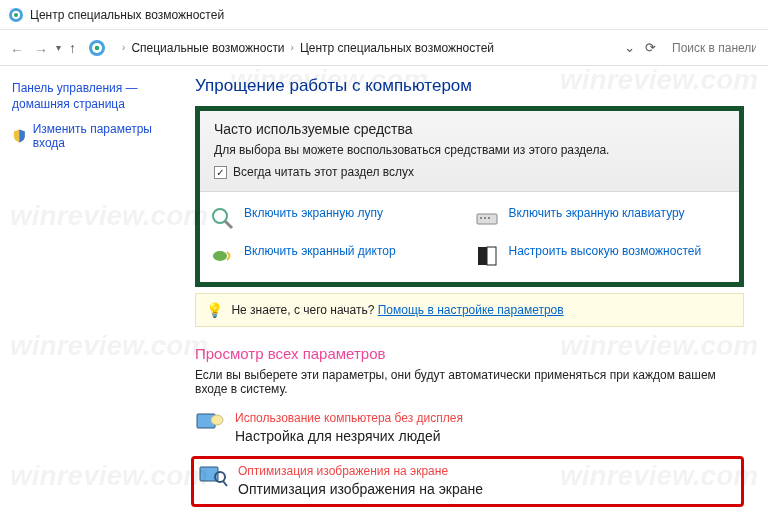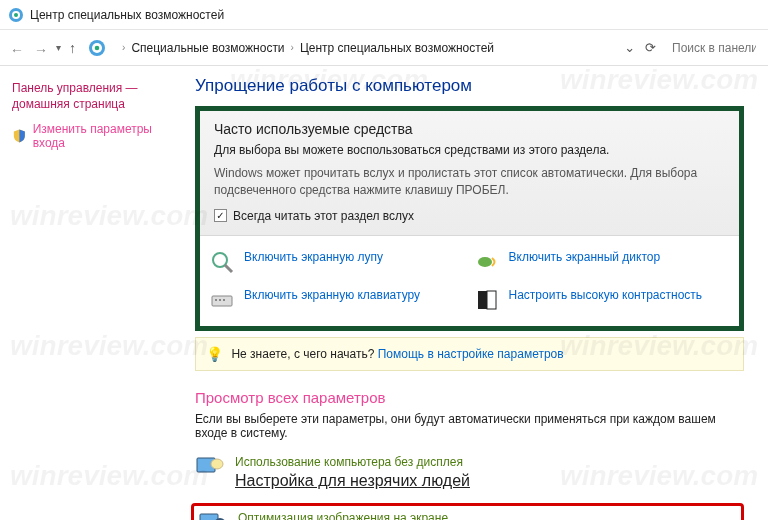--- a/index.html
+++ b/index.html
@@ -15,22 +15,22 @@
   .addr-icon { width: 18px; height: 18px; margin-left: 4px; }
   .breadcrumb { flex: 1; display: flex; align-items: center; gap: 0; font-size: 12px; margin-left: 4px; }
   .bc-sep { color: #888; margin: 0 6px; font-size: 10px; }
   .bc-item { color: #222; }
   .nav-right { display: flex; align-items: center; gap: 10px; margin-right: 6px; }
   .nav-icon { color: #555; font-size: 13px; }
   .searchbox { width: 92px; height: 24px; border: none; font-size: 12px; color: #888; padding: 0 4px; }
   
   .main { display: flex; height: calc(100% - 66px); }
   .sidebar { width: 185px; padding: 14px 10px 10px 12px; }
-  .sidebar-link { color: #be185d; margin-bottom: 10px; line-height: 1.35; }
-  .sidebar-link2 { display: flex; align-items: center; gap: 6px; color: #ec4899; cursor: pointer; }
+  .sidebar-link { color: #1d4ed8; margin-bottom: 10px; line-height: 1.35; }
+  .sidebar-link2 { display: flex; align-items: center; gap: 6px; color: #1d4ed8; cursor: pointer; }
   .shield { width: 16px; height: 16px; }
   
   .content { flex: 1; padding: 10px 24px 0 10px; overflow-y: auto; }
   .heading-main { color: #003399; font-size: 17px; font-weight: 400; margin-bottom: 10px; }
   
   .panel { border: 5px solid #14532d; margin-bottom: 6px; }
   .panel-top { background: linear-gradient(#f5f5f5,#ececec); padding: 10px 14px 12px; border-bottom: 1px solid #d8d8d8; }
   .panel-title { font-size: 14px; color: #222; margin-bottom: 6px; }
   .panel-sub { color: #222; font-size: 12px; margin-bottom: 8px; }
   .panel-desc { color: #555; font-size: 12px; line-height: 1.4; margin-bottom: 10px; }
@@ -39,30 +39,30 @@
   .checkbox { width: 13px; height: 13px; border: 1px solid #888; background: #fff; display: inline-flex; align-items: center; justify-content: center; font-size: 10px; color: #222; }
   
   .panel-tools { padding: 14px 10px; display: grid; grid-template-columns: 1fr 1fr; gap: 14px 10px; }
   .tool { display: flex; gap: 10px; align-items: flex-start; }
   .tool-icon { width: 24px; height: 24px; flex-shrink: 0; }
   .tool-label { color: #0066cc; font-size: 12px; cursor: pointer; line-height: 1.3; }
   
   .helpbar { background: #fffde6; border: 1px solid #e8e4b8; padding: 8px 10px; display: flex; align-items: center; gap: 8px; margin-bottom: 18px; }
   .bulb { color: #e8b800; font-size: 14px; }
   .help-text { font-size: 12px; }
-  .help-link { color: #0066cc; cursor: pointer; }
+  .help-link { color: #0066cc; cursor: pointer; text-decoration: underline; }
   
   .heading-sec { color: #ec4899; font-size: 15px; margin-bottom: 6px; }
   .sec-desc { font-size: 12px; color: #222; margin-bottom: 14px; }
   
   .setting-item { display: flex; gap: 10px; align-items: flex-start; margin-bottom: 10px; }
   .setting-icon { width: 30px; height: 26px; flex-shrink: 0; }
   .setting-text { line-height: 1.4; }
-  .setting-title { color: #4d7c0f; font-size: 12px; cursor: pointer; }
-  .setting-sub { color: #222; font-size: 16px; text-decoration: underline; }
+  .setting-title { color: #ef4444; font-size: 12px; cursor: pointer; }
+  .setting-sub { color: #222; font-size: 14px; }
   
   .highlight-box { border: 3px solid #d40000; border-radius: 4px; padding: 4px 6px 4px 4px; margin-bottom: 8px; margin-left: -4px; }
   
   
   .wm { position: absolute; color: rgba(0,0,0,0.05); font-size: 28px; font-weight: bold; pointer-events: none; z-index: 999; font-style: italic; }
 </style>
 </head>
 <body>
 
 <div class="titlebar">
@@ -112,58 +112,57 @@
     </div>
   </div>
 
   <div class="content">
     <div class="heading-main">Упрощение работы с компьютером</div>
 
     <div class="panel">
       <div class="panel-top">
         <div class="panel-title">Часто используемые средства</div>
         <div class="panel-sub">Для выбора вы можете воспользоваться средствами из этого раздела.</div>
-        <div class="panel-desc">Windows может прочитать вслух и пролистать этот список автоматически. Для выбора подсвеченного средства нажмите клавишу ПРОБЕЛ.</div>
         <div class="checkbox-row">
           <label class="checkbox-item">
             <span class="checkbox">✓</span>
             <span>Всегда читать этот раздел вслух</span>
           </label>
         </div>
       </div>
       <div class="panel-tools">
         <div class="tool">
           <svg class="tool-icon" viewBox="0 0 24 24">
               <circle cx="10" cy="10" r="7" fill="none" stroke="#5a8" stroke-width="2"></circle>
               <line x1="15" y1="15" x2="22" y2="22" stroke="#888" stroke-width="3"></line>
             </svg>
           <span class="tool-label">Включить экранную лупу</span>
         </div>
         <div class="tool">
           <svg class="tool-icon" viewBox="0 0 24 24">
-              <ellipse cx="10" cy="12" rx="7" ry="5" fill="#6ab04c"></ellipse>
-              <path d="M17 8 Q22 12 17 16" stroke="#f7b731" stroke-width="2" fill="none"></path>
-            </svg>
-          <span class="tool-label">Включить экранный диктор</span>
-        </div>
-        <div class="tool">
-          <svg class="tool-icon" viewBox="0 0 24 24">
               <rect x="2" y="8" width="20" height="10" rx="1" fill="#ddd" stroke="#888"></rect>
               <rect x="5" y="11" width="2" height="2" fill="#888"></rect>
               <rect x="9" y="11" width="2" height="2" fill="#888"></rect>
               <rect x="13" y="11" width="2" height="2" fill="#888"></rect>
             </svg>
           <span class="tool-label">Включить экранную клавиатуру</span>
         </div>
         <div class="tool">
           <svg class="tool-icon" viewBox="0 0 24 24">
+              <ellipse cx="10" cy="12" rx="7" ry="5" fill="#6ab04c"></ellipse>
+              <path d="M17 8 Q22 12 17 16" stroke="#f7b731" stroke-width="2" fill="none"></path>
+            </svg>
+          <span class="tool-label">Включить экранный диктор</span>
+        </div>
+        <div class="tool">
+          <svg class="tool-icon" viewBox="0 0 24 24">
               <rect x="3" y="3" width="9" height="18" fill="#222"></rect>
               <rect x="12" y="3" width="9" height="18" fill="#fff" stroke="#222"></rect>
             </svg>
-          <span class="tool-label">Настроить высокую контрастность</span>
+          <span class="tool-label">Настроить высокую возможностей</span>
         </div>
       </div>
     </div>
 
     <div class="helpbar">
       <span class="bulb">💡</span>
       <span class="help-text">
         <span>Не знаете, с чего начать? </span><span class="help-link">Помощь в настройке параметров</span>
       </span>
     </div>

